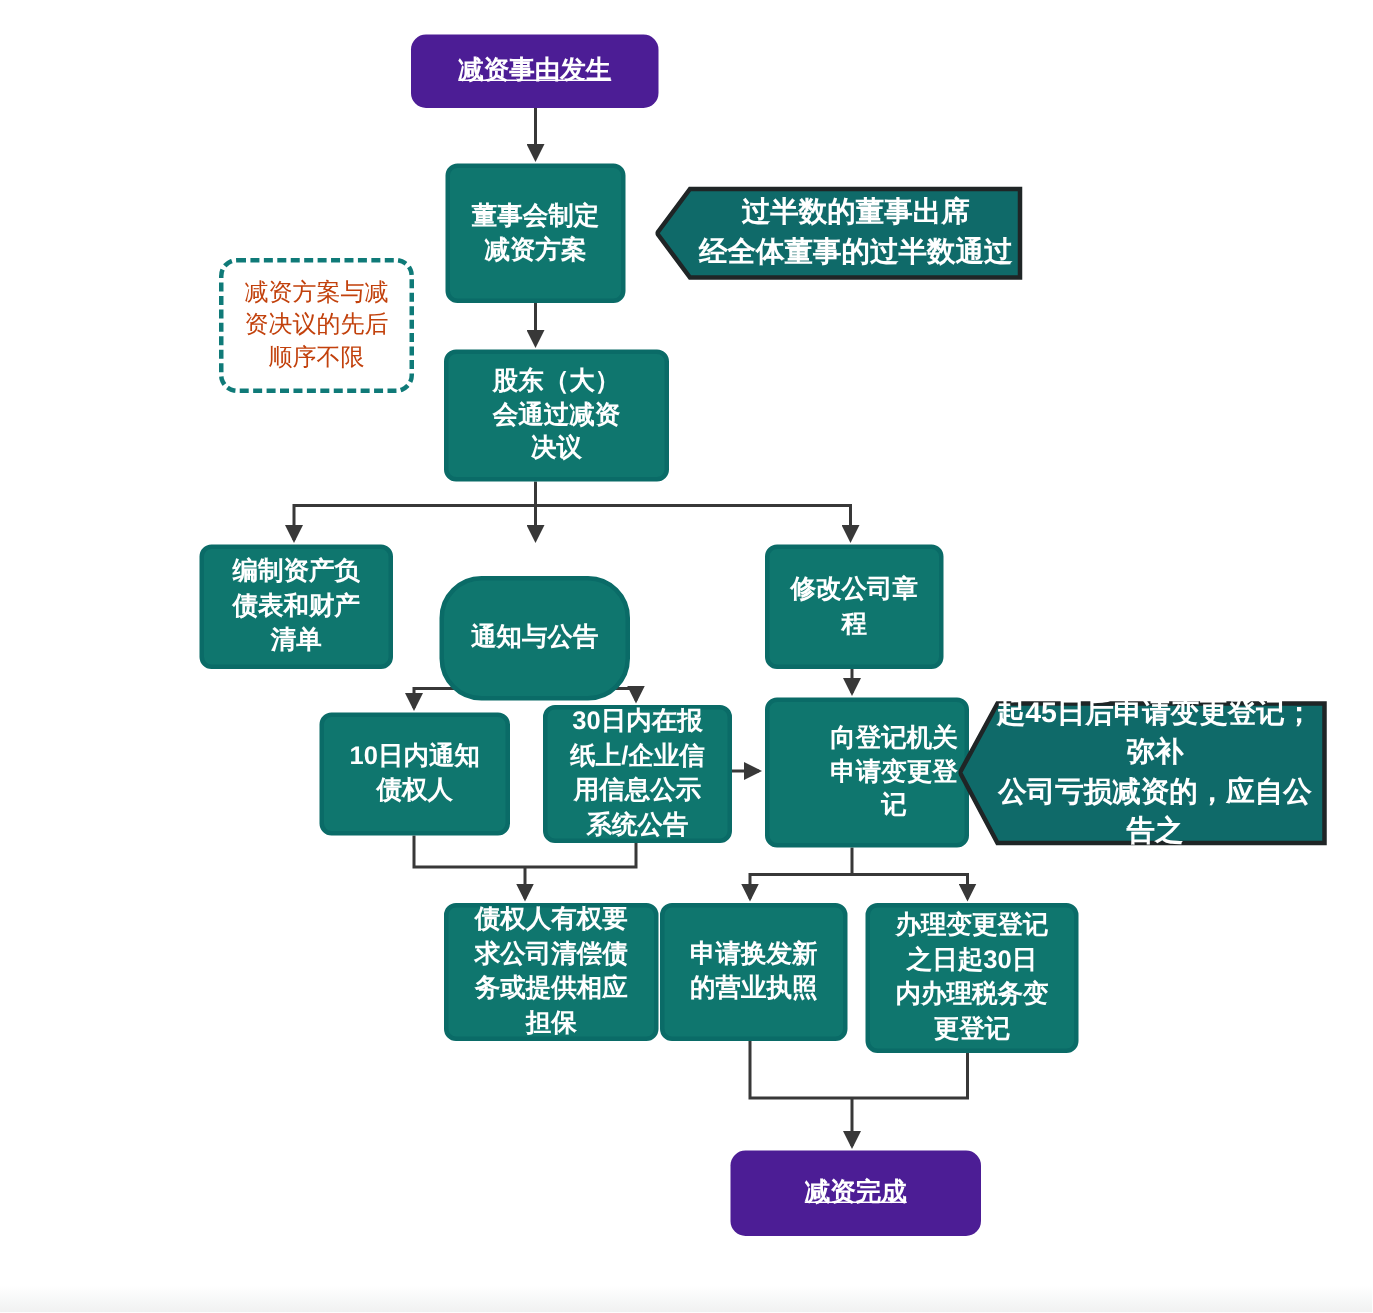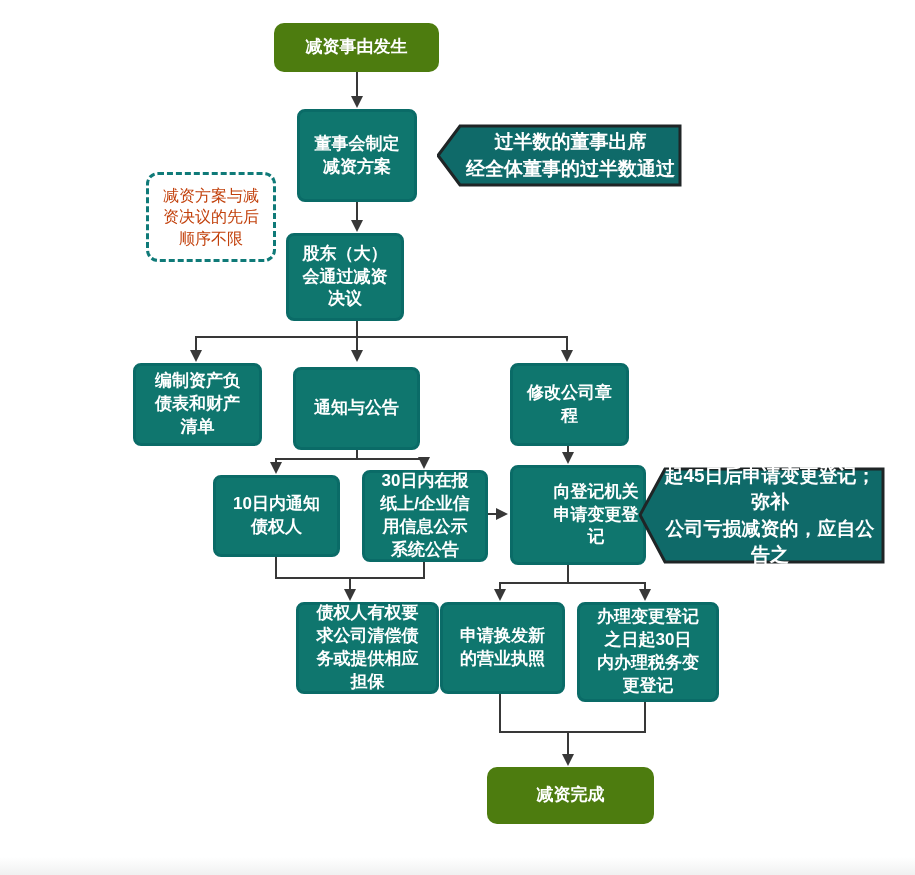--- a/index.html
+++ b/index.html
@@ -8,21 +8,21 @@
     font-family:"Liberation Sans","DejaVu Sans",sans-serif;
   }
   .wires{position:absolute;left:0;top:0;width:915px;height:875px;pointer-events:none;z-index:1;}
   .node{
     position:absolute;z-index:2;box-sizing:border-box;
     display:flex;align-items:center;justify-content:center;text-align:center;
     white-space:pre-line;color:#ffffff;font-weight:700;font-size:17px;line-height:1.35;
     background:#0f766e;border:3px solid #0a6b67;border-radius:8px;
   }
   .node.terminal{
-    background:#4d7c0f;border:none;border-radius:10px;font-size:17px;
+    background:#4c1d95;border:none;border-radius:10px;font-size:17px;text-decoration:underline;
   }
   .note{
     position:absolute;z-index:2;box-sizing:border-box;
     display:flex;align-items:center;justify-content:center;text-align:center;
     white-space:pre-line;color:#c2410c;font-weight:400;font-size:16px;line-height:1.35;
     background:#ffffff;border:3px dashed #0f7a78;border-radius:12px;
   }
   .callout{position:absolute;z-index:2;}
   .callout svg{position:absolute;left:0;top:0;width:100%;height:100%;}
   .callout .callout-text{
@@ -67,29 +67,29 @@
 
   <div class="node terminal" style="left:274px;top:23px;width:165px;height:49px;">减资事由发生</div>
 
   <div class="node" style="left:297px;top:109px;width:120px;height:93px;">董事会制定
 减资方案</div>
 
   <div class="note" style="left:146px;top:172px;width:130px;height:90px;">减资方案与减
 资决议的先后
 顺序不限</div>
 
-  <div class="node" style="left:286px;top:233px;width:118px;height:88px;">股东（大）
+  <div class="node" style="left:296px;top:233px;width:150px;height:88px;">股东（大）
 会通过减资
 决议</div>
 
   <div class="node" style="left:133px;top:363px;width:129px;height:83px;">编制资产负
 债表和财产
 清单</div>
 
-  <div class="node" style="left:293px;top:367px;width:127px;height:83px;">通知与公告</div>
+  <div class="node" style="left:293px;top:384px;width:127px;height:83px;border-radius:28px;">通知与公告</div>
 
   <div class="node" style="left:510px;top:363px;width:119px;height:83px;">修改公司章
 程</div>
 
   <div class="node" style="left:213px;top:475px;width:127px;height:82px;">10日内通知
 债权人</div>
 
   <div class="node" style="left:362px;top:470px;width:126px;height:92px;">30日内在报
 纸上/企业信
 用信息公示

